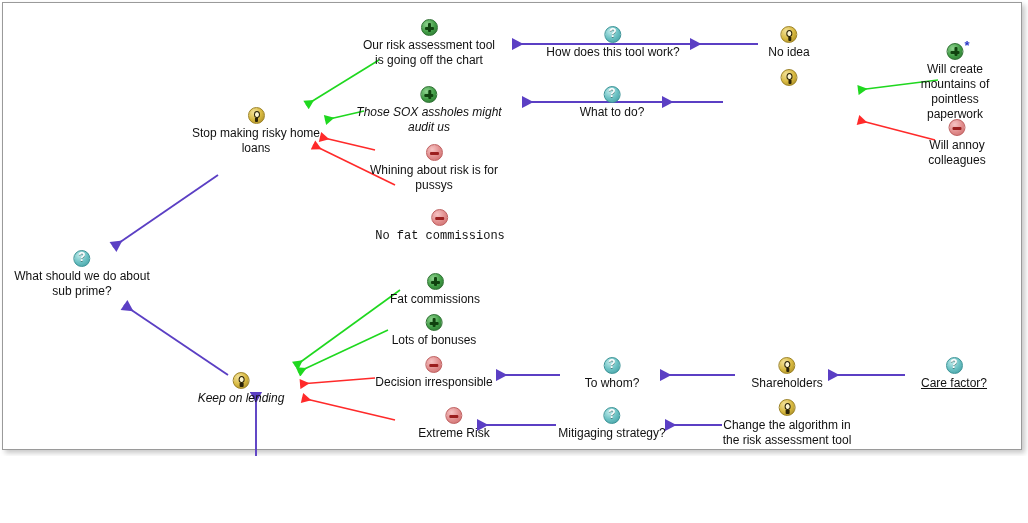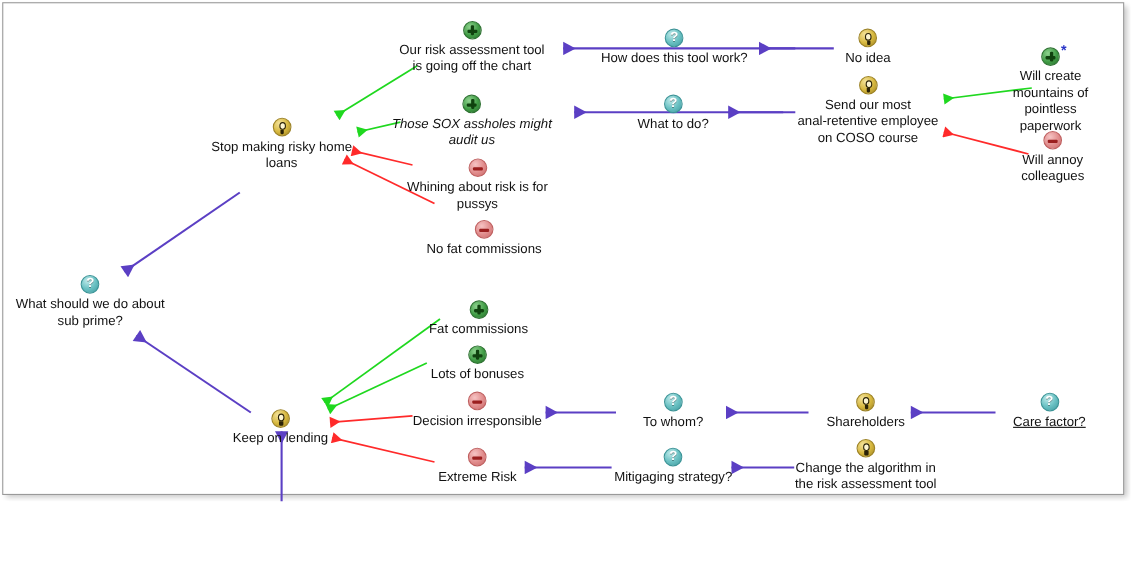--- a/index.html
+++ b/index.html
@@ -218,37 +218,35 @@
   <div id="node-layer">
       <div class="node" style="left: 429px; top: 18px;"><div class="icon-row"><span class="ic ic-plus"></span></div><span class="label">Our risk assessment tool
 is going off the chart</span></div>
       <div class="node" style="left: 613px; top: 25px;"><div class="icon-row"><span class="ic ic-question"></span></div><span class="label">How does this tool work?</span></div>
       <div class="node" style="left: 789px; top: 25px;"><div class="icon-row"><span class="ic ic-idea"></span></div><span class="label">No idea</span></div>
       <div class="node" style="left: 955px; top: 42px;"><div class="icon-row"><span class="ic ic-plus"></span><span class="star">*</span></div><span class="label">Will create mountains of
 pointless paperwork</span></div>
       <div class="node" style="left: 429px; top: 85px; font-style: italic;"><div class="icon-row"><span class="ic ic-plus"></span></div><span class="label">Those SOX assholes might
 audit us</span></div>
       <div class="node" style="left: 612px; top: 85px;"><div class="icon-row"><span class="ic ic-question"></span></div><span class="label">What to do?</span></div>
-      <div class="node" style="left: 789px; top: 68px;"><div class="icon-row"><span class="ic ic-idea"></span></div><span class="label">Send our most
-anal-retentive employee
-on COSO course</span></div>
+      <div class="node" style="left: 789px; top: 68px;"><div class="icon-row"><span class="ic ic-idea"></span></div></div>
       <div class="node" style="left: 957px; top: 118px;"><div class="icon-row"><span class="ic ic-minus"></span></div><span class="label">Will annoy colleagues</span></div>
       <div class="node" style="left: 256px; top: 106px;"><div class="icon-row"><span class="ic ic-idea"></span></div><span class="label">Stop making risky home
 loans</span></div>
       <div class="node" style="left: 434px; top: 143px;"><div class="icon-row"><span class="ic ic-minus"></span></div><span class="label">Whining about risk is for
 pussys</span></div>
-      <div class="node" style="left: 440px; top: 199px;"><div class="icon-row"><span class="ic ic-minus"></span></div><span class="label">No fat commissions</span></div>
+      <div class="node" style="left: 440px; top: 209px; font-family: Liberation Mono, monospace;"><div class="icon-row"><span class="ic ic-minus"></span></div><span class="label">No fat commissions</span></div>
       <div class="node" style="left: 82px; top: 249px;"><div class="icon-row"><span class="ic ic-question"></span></div><span class="label">What should we do about
 sub prime?</span></div>
       <div class="node" style="left: 435px; top: 272px;"><div class="icon-row"><span class="ic ic-plus"></span></div><span class="label">Fat commissions</span></div>
       <div class="node" style="left: 434px; top: 313px;"><div class="icon-row"><span class="ic ic-plus"></span></div><span class="label">Lots of bonuses</span></div>
       <div class="node" style="left: 434px; top: 355px;"><div class="icon-row"><span class="ic ic-minus"></span></div><span class="label">Decision irresponsible</span></div>
       <div class="node" style="left: 612px; top: 356px;"><div class="icon-row"><span class="ic ic-question"></span></div><span class="label">To whom?</span></div>
       <div class="node" style="left: 787px; top: 356px; text-align: center;"><div class="icon-row"><span class="ic ic-idea"></span></div><span class="label">Shareholders</span></div>
       <div class="node" style="left: 954px; top: 356px; text-decoration: underline;"><div class="icon-row"><span class="ic ic-question"></span></div><span class="label">Care factor?</span></div>
-      <div class="node" style="left: 255px; top: 371px;"><div class="icon-row"><span class="ic ic-idea"></span></div><span class="label">Keep on lending</span></div>
-      <div class="node" style="left: 434px; top: 406px;"><div class="icon-row"><span class="ic ic-minus"></span></div><span class="label">Extreme Risk</span></div>
+      <div class="node" style="left: 241px; top: 371px; font-style: italic;"><div class="icon-row"><span class="ic ic-idea"></span></div><span class="label">Keep on lending</span></div>
+      <div class="node" style="left: 454px; top: 406px;"><div class="icon-row"><span class="ic ic-minus"></span></div><span class="label">Extreme Risk</span></div>
       <div class="node" style="left: 612px; top: 406px;"><div class="icon-row"><span class="ic ic-question"></span></div><span class="label">Mitigaging strategy?</span></div>
       <div class="node" style="left: 787px; top: 398px;"><div class="icon-row"><span class="ic ic-idea"></span></div><span class="label">Change the algorithm in
 the risk assessment tool</span></div>
       <div class="node" style="left: 256px; top: 464px;"><div class="icon-row"><span class="ic ic-decision"></span></div><span class="label">Decision</span></div>
     </div>
 </div>
 
 </body></html>

